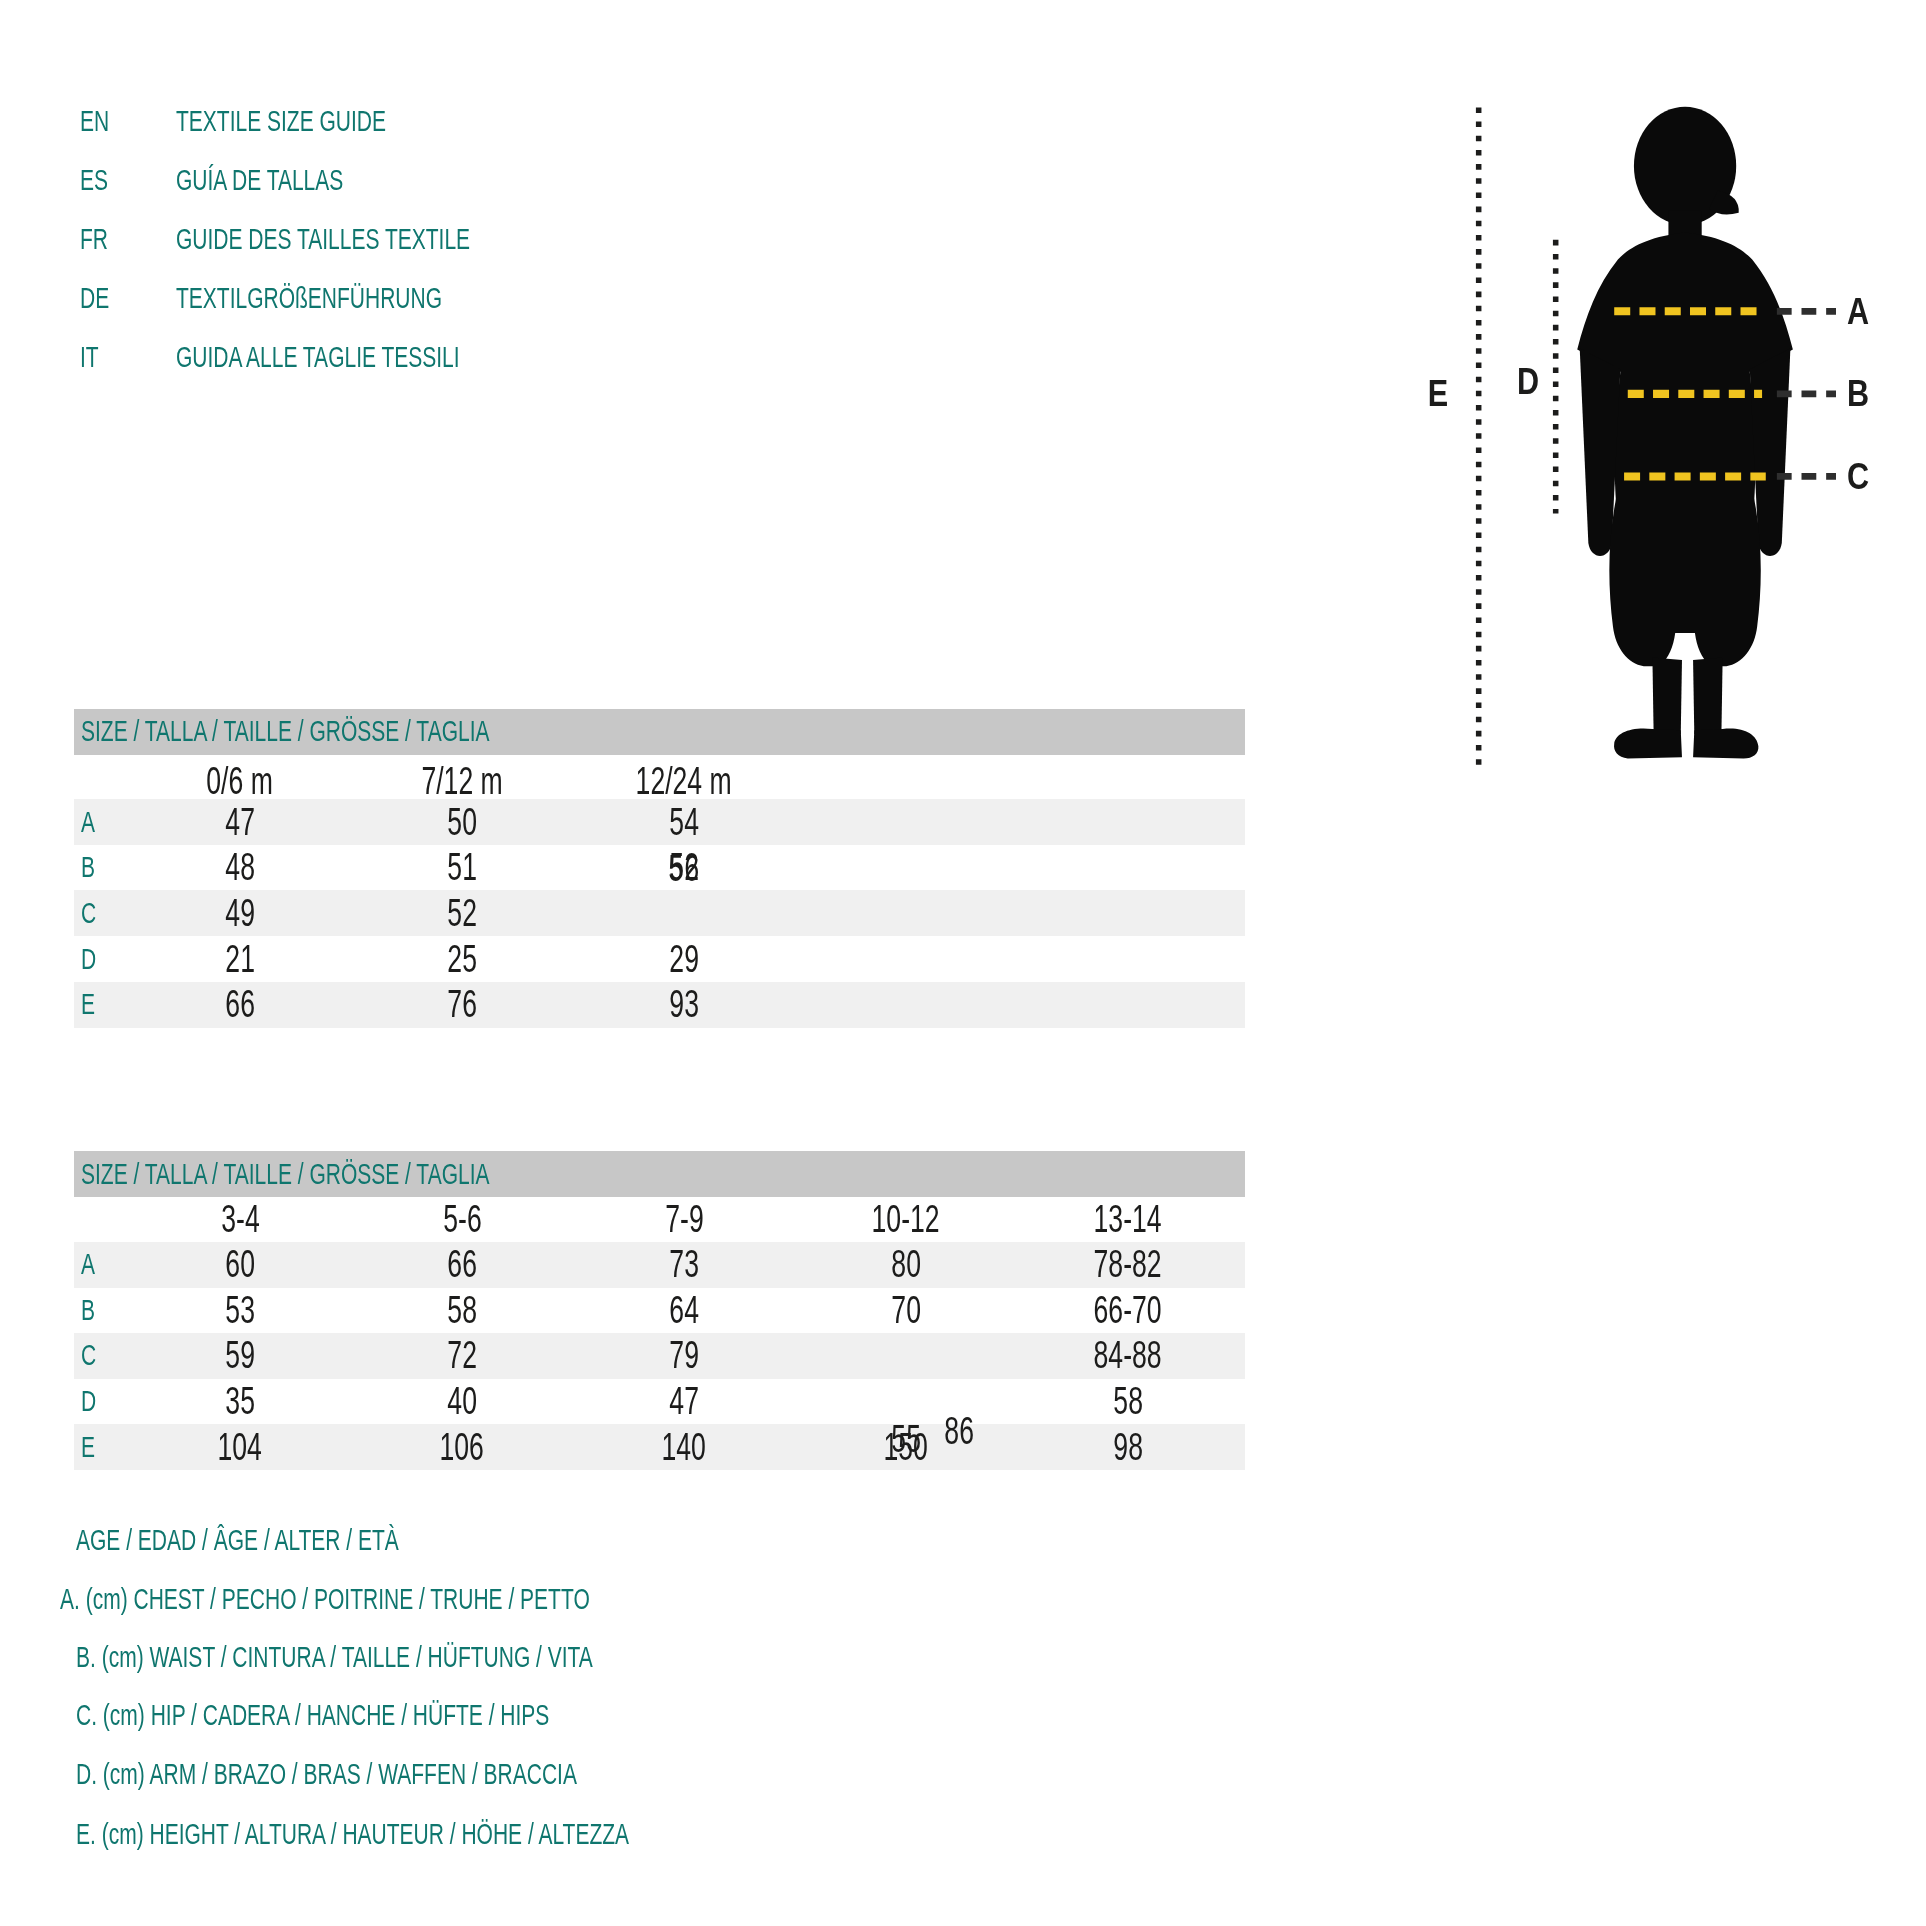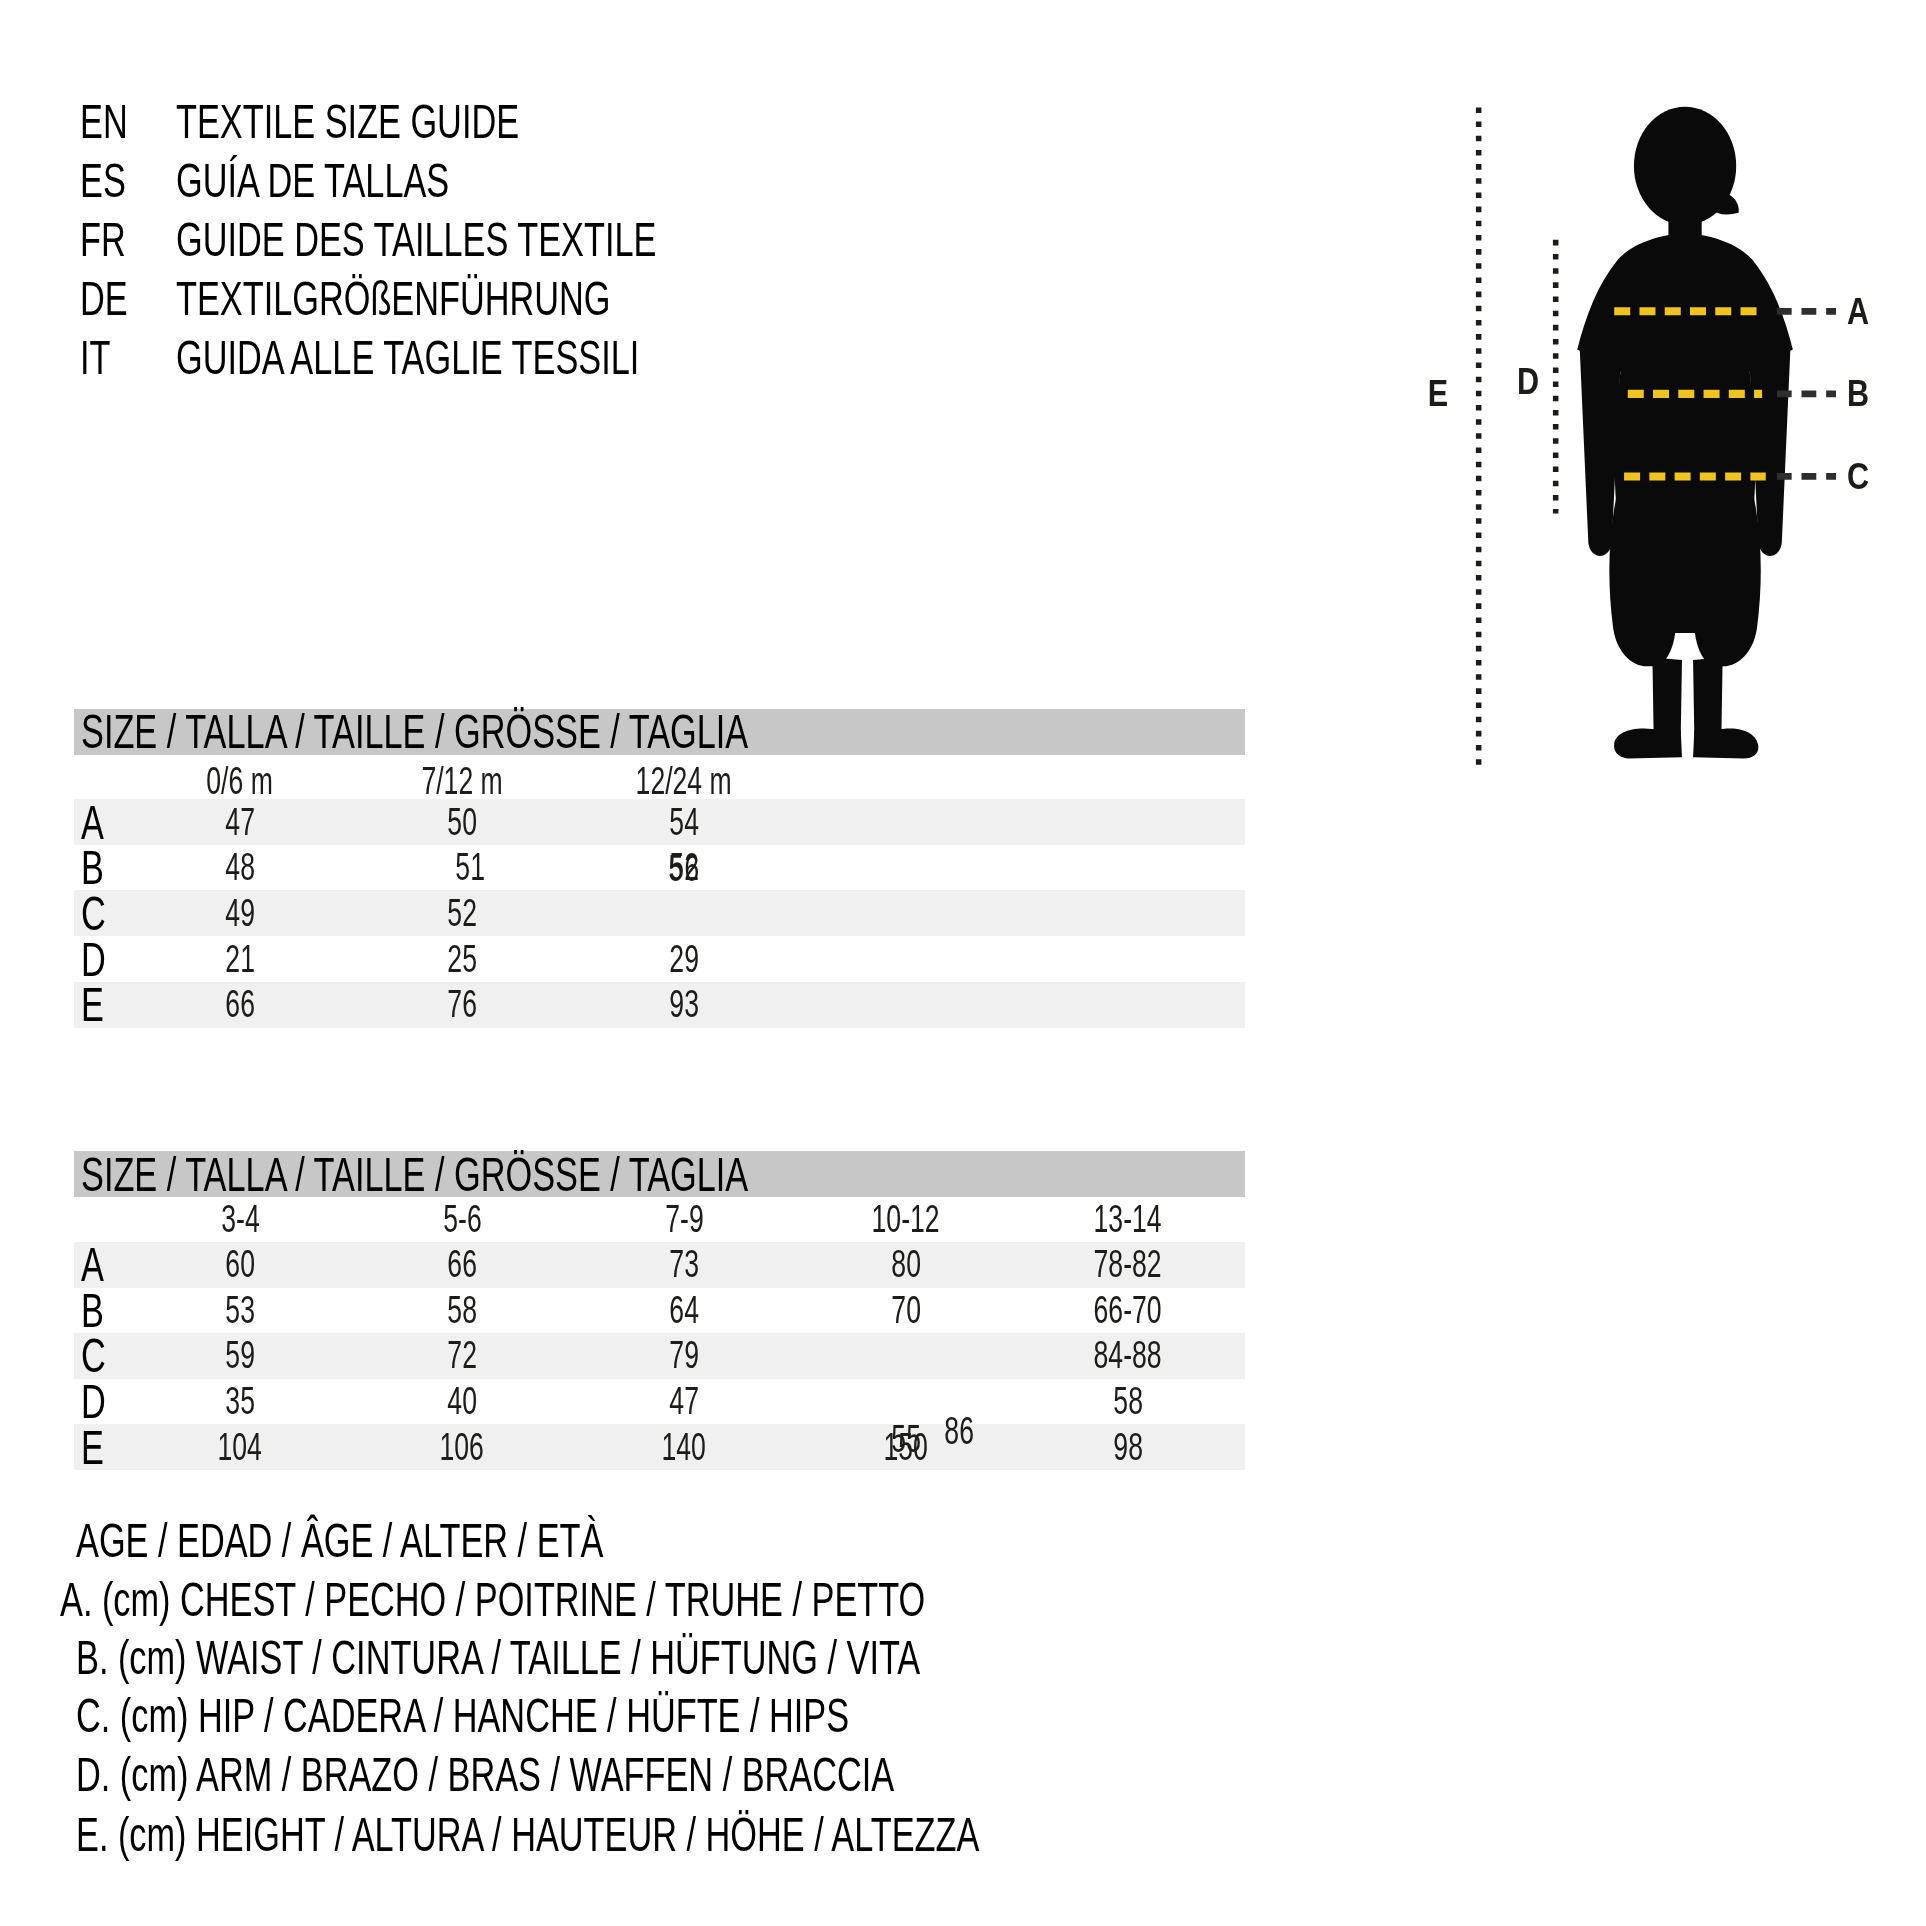--- a/index.html
+++ b/index.html
@@ -1,19 +1,19 @@
 <!DOCTYPE html>
 <html style="font-size:10px"><head>
 <meta charset="utf-8">
 <title>Textile Size Guide</title>
 <style>
   html,body{margin:0;padding:0;background:#ffffff;}
   .canvas{position:relative;width:1926px;height:1926px;background:#ffffff;overflow:hidden;
           font-family:"Liberation Sans","DejaVu Sans",sans-serif;color:#1c1c1b;}
-  .t{position:absolute;white-space:nowrap;font-size:49px;line-height:38px;color:#000000;}
+  .t{position:absolute;white-space:nowrap;font-size:30px;line-height:38px;color:#0f766e;}
   .cx{display:inline-block;transform:scaleX(0.70);transform-origin:0 50%;white-space:nowrap;}
   .cell{position:absolute;width:148px;text-align:center;font-size:38px;line-height:38px;}
   .cell .cxc{display:inline-block;transform:scaleX(0.70);transform-origin:50% 50%;white-space:nowrap;}
   .stripe{position:absolute;left:74px;width:1171px;height:46px;}
   .stripe.gray{background:#f0f0f0;}
   .sizebar{position:absolute;left:74px;width:1171px;height:46px;background:#c7c7c7;}
   .figlab{position:absolute;width:49px;text-align:center;font-size:36px;line-height:36px;font-weight:700;}
   .figlab .cxb{display:inline-block;transform:scaleX(0.85);transform-origin:50% 50%;}
   svg{display:block;}
 </style>
@@ -86,21 +86,21 @@
   <div class="stripe gray" style="top:982px;"></div>
 
   <div>
     <div class="t" style="left:81px;top:803px;"><span class="cx">A</span></div>
     <div class="cell" style="left:166px;top:803px;"><span class="cxc">47</span></div>
     <div class="cell" style="left:388px;top:803px;"><span class="cxc">50</span></div>
     <div class="cell" style="left:610px;top:803px;"><span class="cxc">54</span></div>
 
     <div class="t" style="left:81px;top:848px;"><span class="cx">B</span></div>
     <div class="cell" style="left:166px;top:848px;"><span class="cxc">48</span></div>
-    <div class="cell" style="left:396px;top:848px;text-align:center;"><span class="cxc">51</span></div>
+    <div class="cell" style="left:388px;top:848px;text-align:center;"><span class="cxc">51</span></div>
     <div class="cell" style="left:610px;top:848px;"><span class="cxc">52</span></div>
 
     <div class="t" style="left:81px;top:894px;"><span class="cx">C</span></div>
     <div class="cell" style="left:166px;top:894px;"><span class="cxc">49</span></div>
     <div class="cell" style="left:388px;top:894px;"><span class="cxc">52</span></div>
     <div class="cell" style="left:610px;top:852px;font-family:Liberation Mono, monospace;"><span class="cxc">56</span></div>
 
     <div class="t" style="left:81px;top:940px;"><span class="cx">D</span></div>
     <div class="cell" style="left:166px;top:940px;"><span class="cxc">21</span></div>
     <div class="cell" style="left:388px;top:940px;"><span class="cxc">25</span></div>

